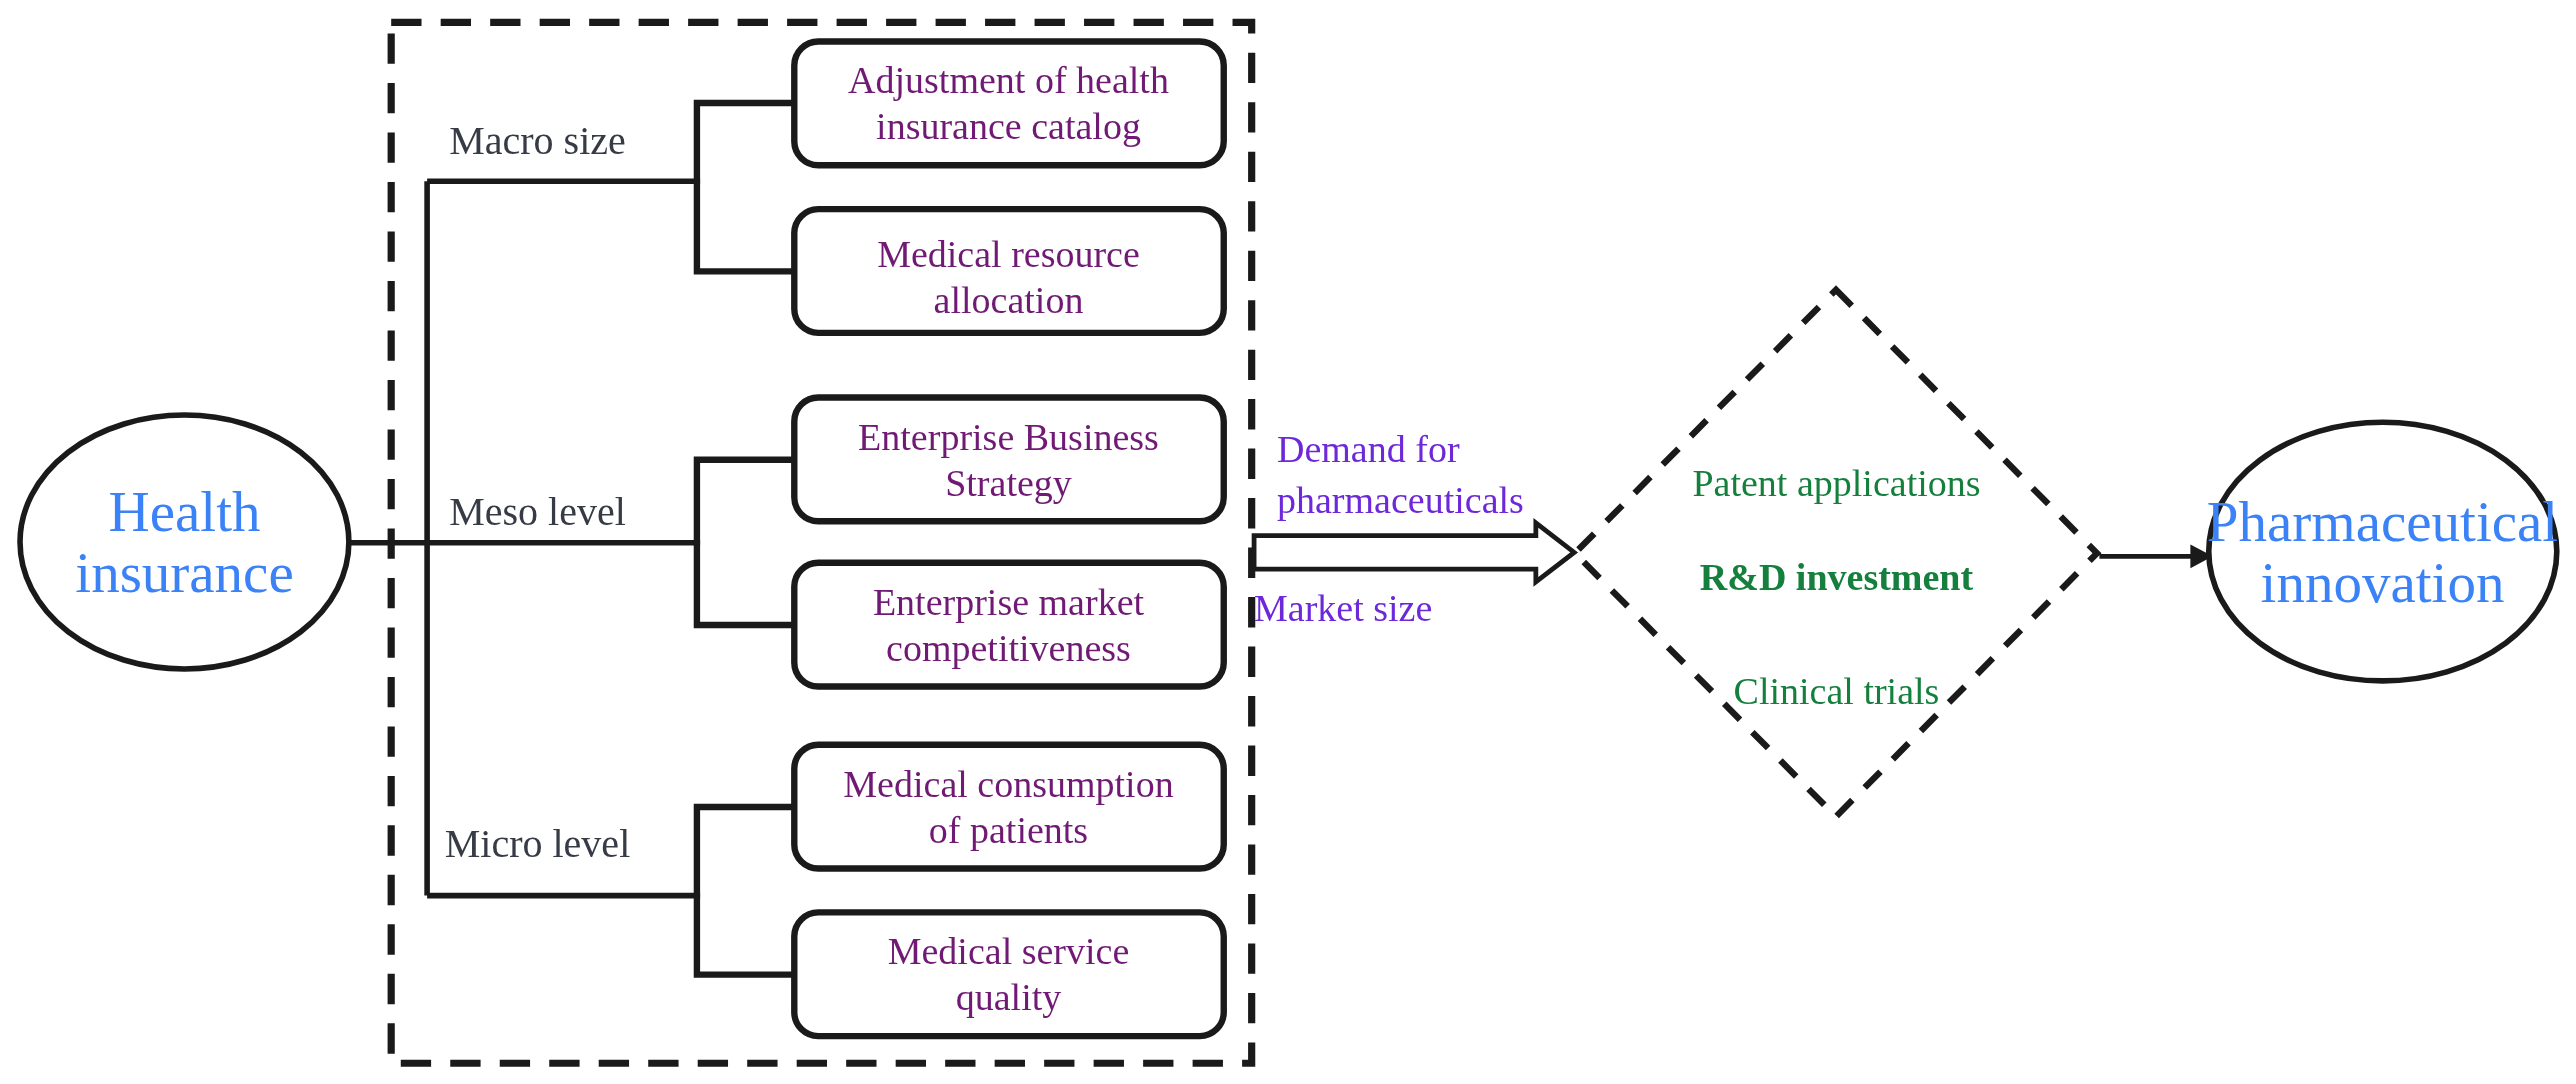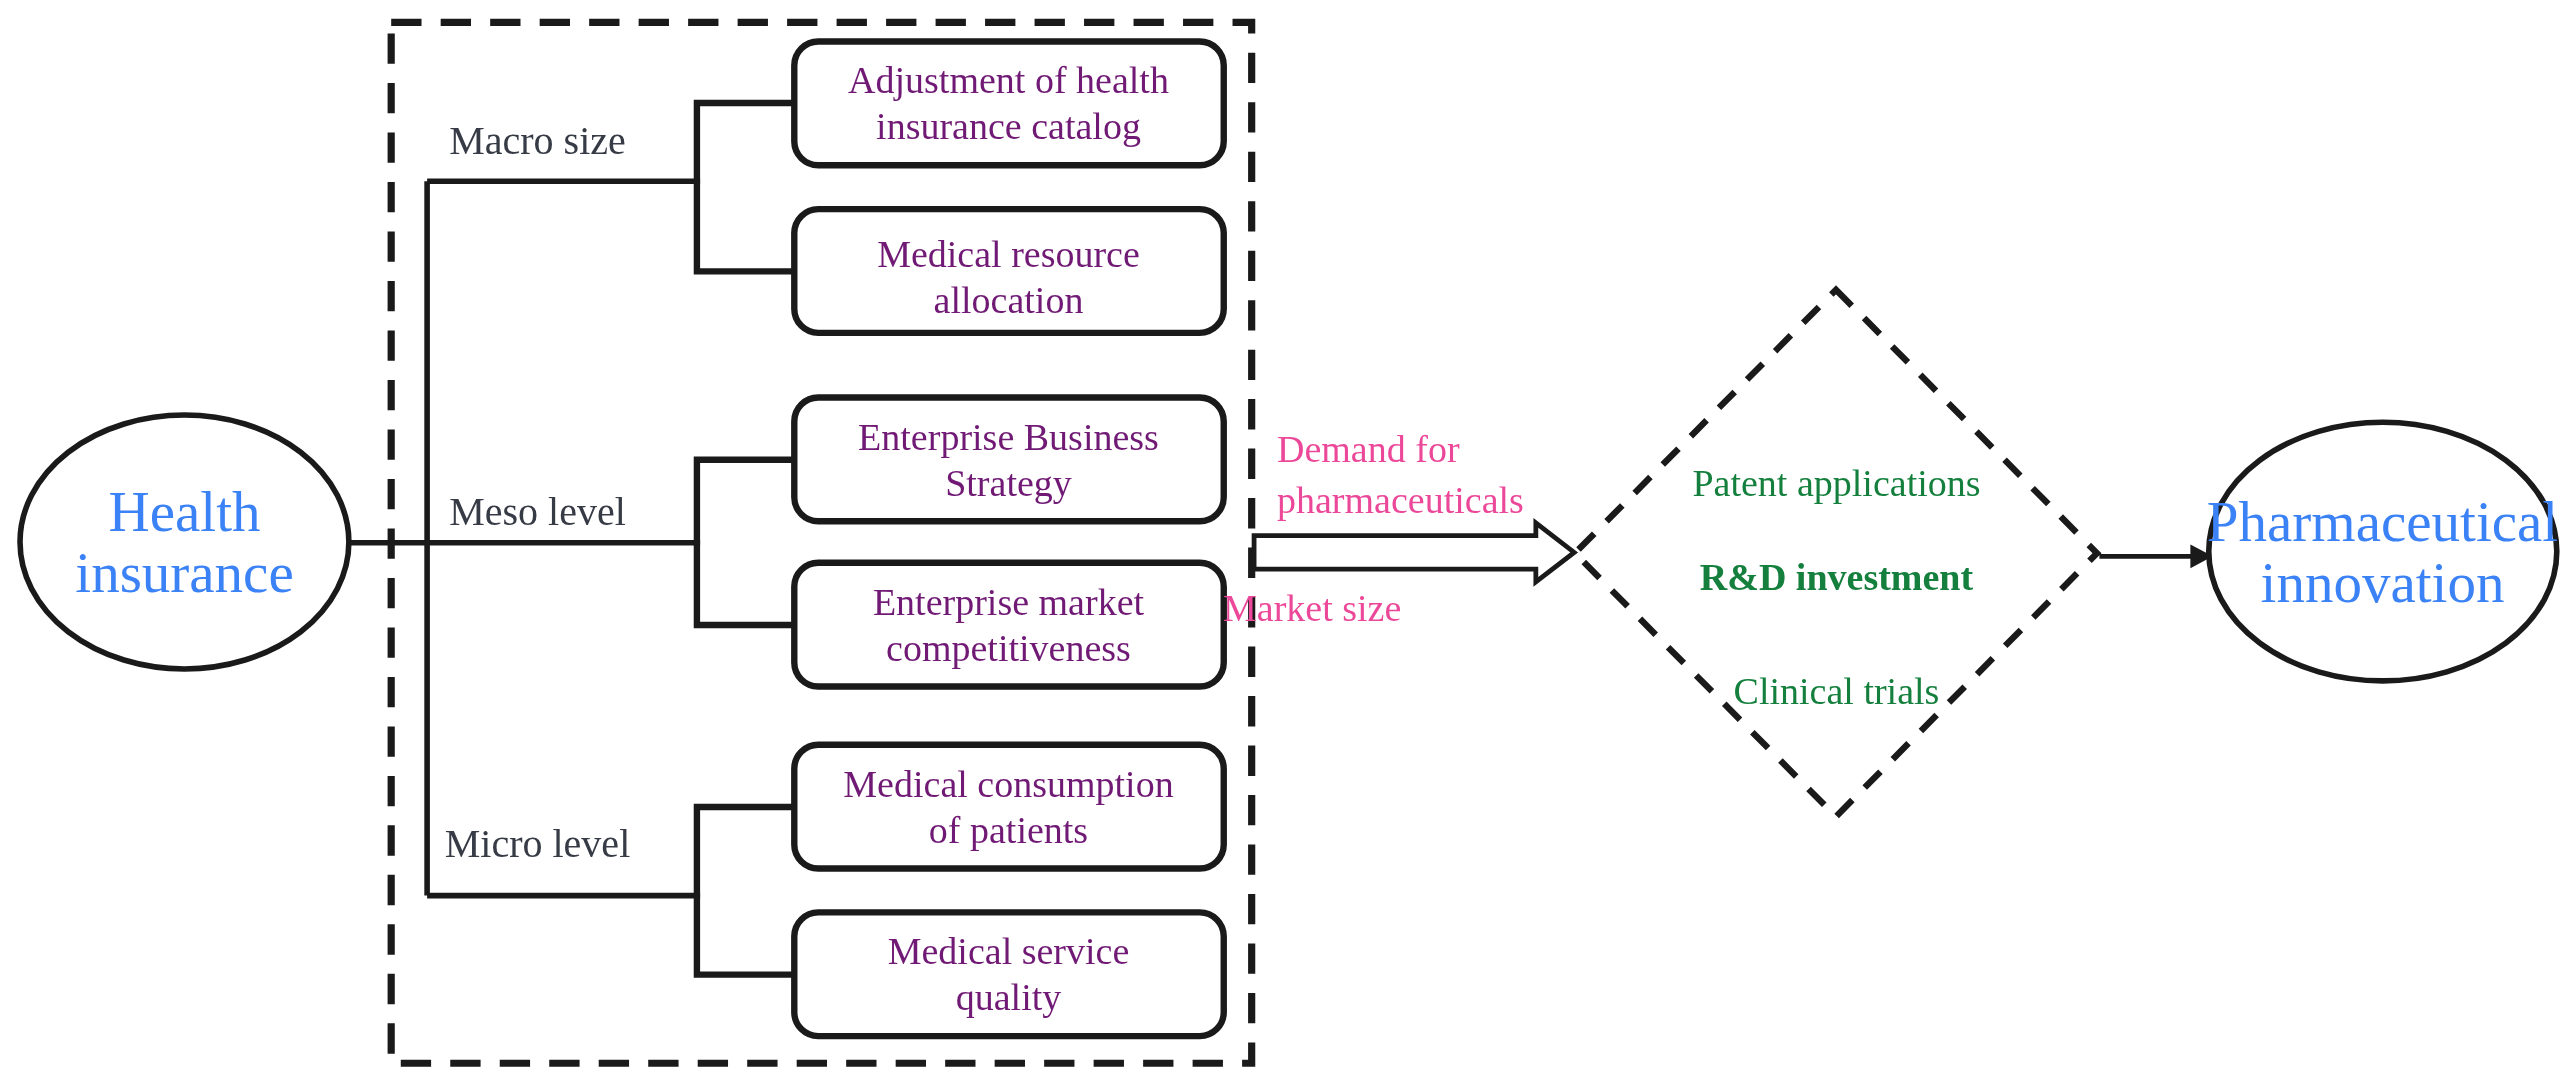--- a/index.html
+++ b/index.html
@@ -31,21 +31,21 @@
     line-height:45px;
   }
   .factor-label{
     width:429px;
     color:#701a75;
     font-size:38px;
     line-height:46px;
   }
   .flow-label{
     text-align:left;
-    color:#ec4899;
+    color:#6d28d9;
     font-size:38px;
     line-height:51px;
   }
   .diamond-item{
     width:559px;
     color:#15803d;
     font-size:38px;
     line-height:51px;
   }
 </style>
@@ -103,21 +103,21 @@
 Strategy</div>
   <div class="txt factor-label" style="left:794px;top:579px;">Enterprise market
 competitiveness</div>
   <div class="txt factor-label" style="left:794px;top:761px;">Medical consumption
 of patients</div>
   <div class="txt factor-label" style="left:794px;top:928px;">Medical service
 quality</div>
 
   <div class="txt flow-label" style="left:1277px;top:424px;width:335px;">Demand for
 pharmaceuticals</div>
-  <div class="txt flow-label" style="left:1223px;top:583px;width:335px;">Market size</div>
+  <div class="txt flow-label" style="left:1254px;top:583px;width:335px;">Market size</div>
 
   <div class="txt diamond-item" style="left:1557px;top:458px;">Patent applications</div>
   <div class="txt diamond-item" style="left:1557px;top:552px;font-weight:bold;">R&amp;D investment</div>
   <div class="txt diamond-item" style="left:1557px;top:666px;">Clinical trials</div>
 
   <div class="txt node-label" style="left:2199px;top:491px;width:367px;">Pharmaceutical
 innovation</div>
 
 </div>
 

